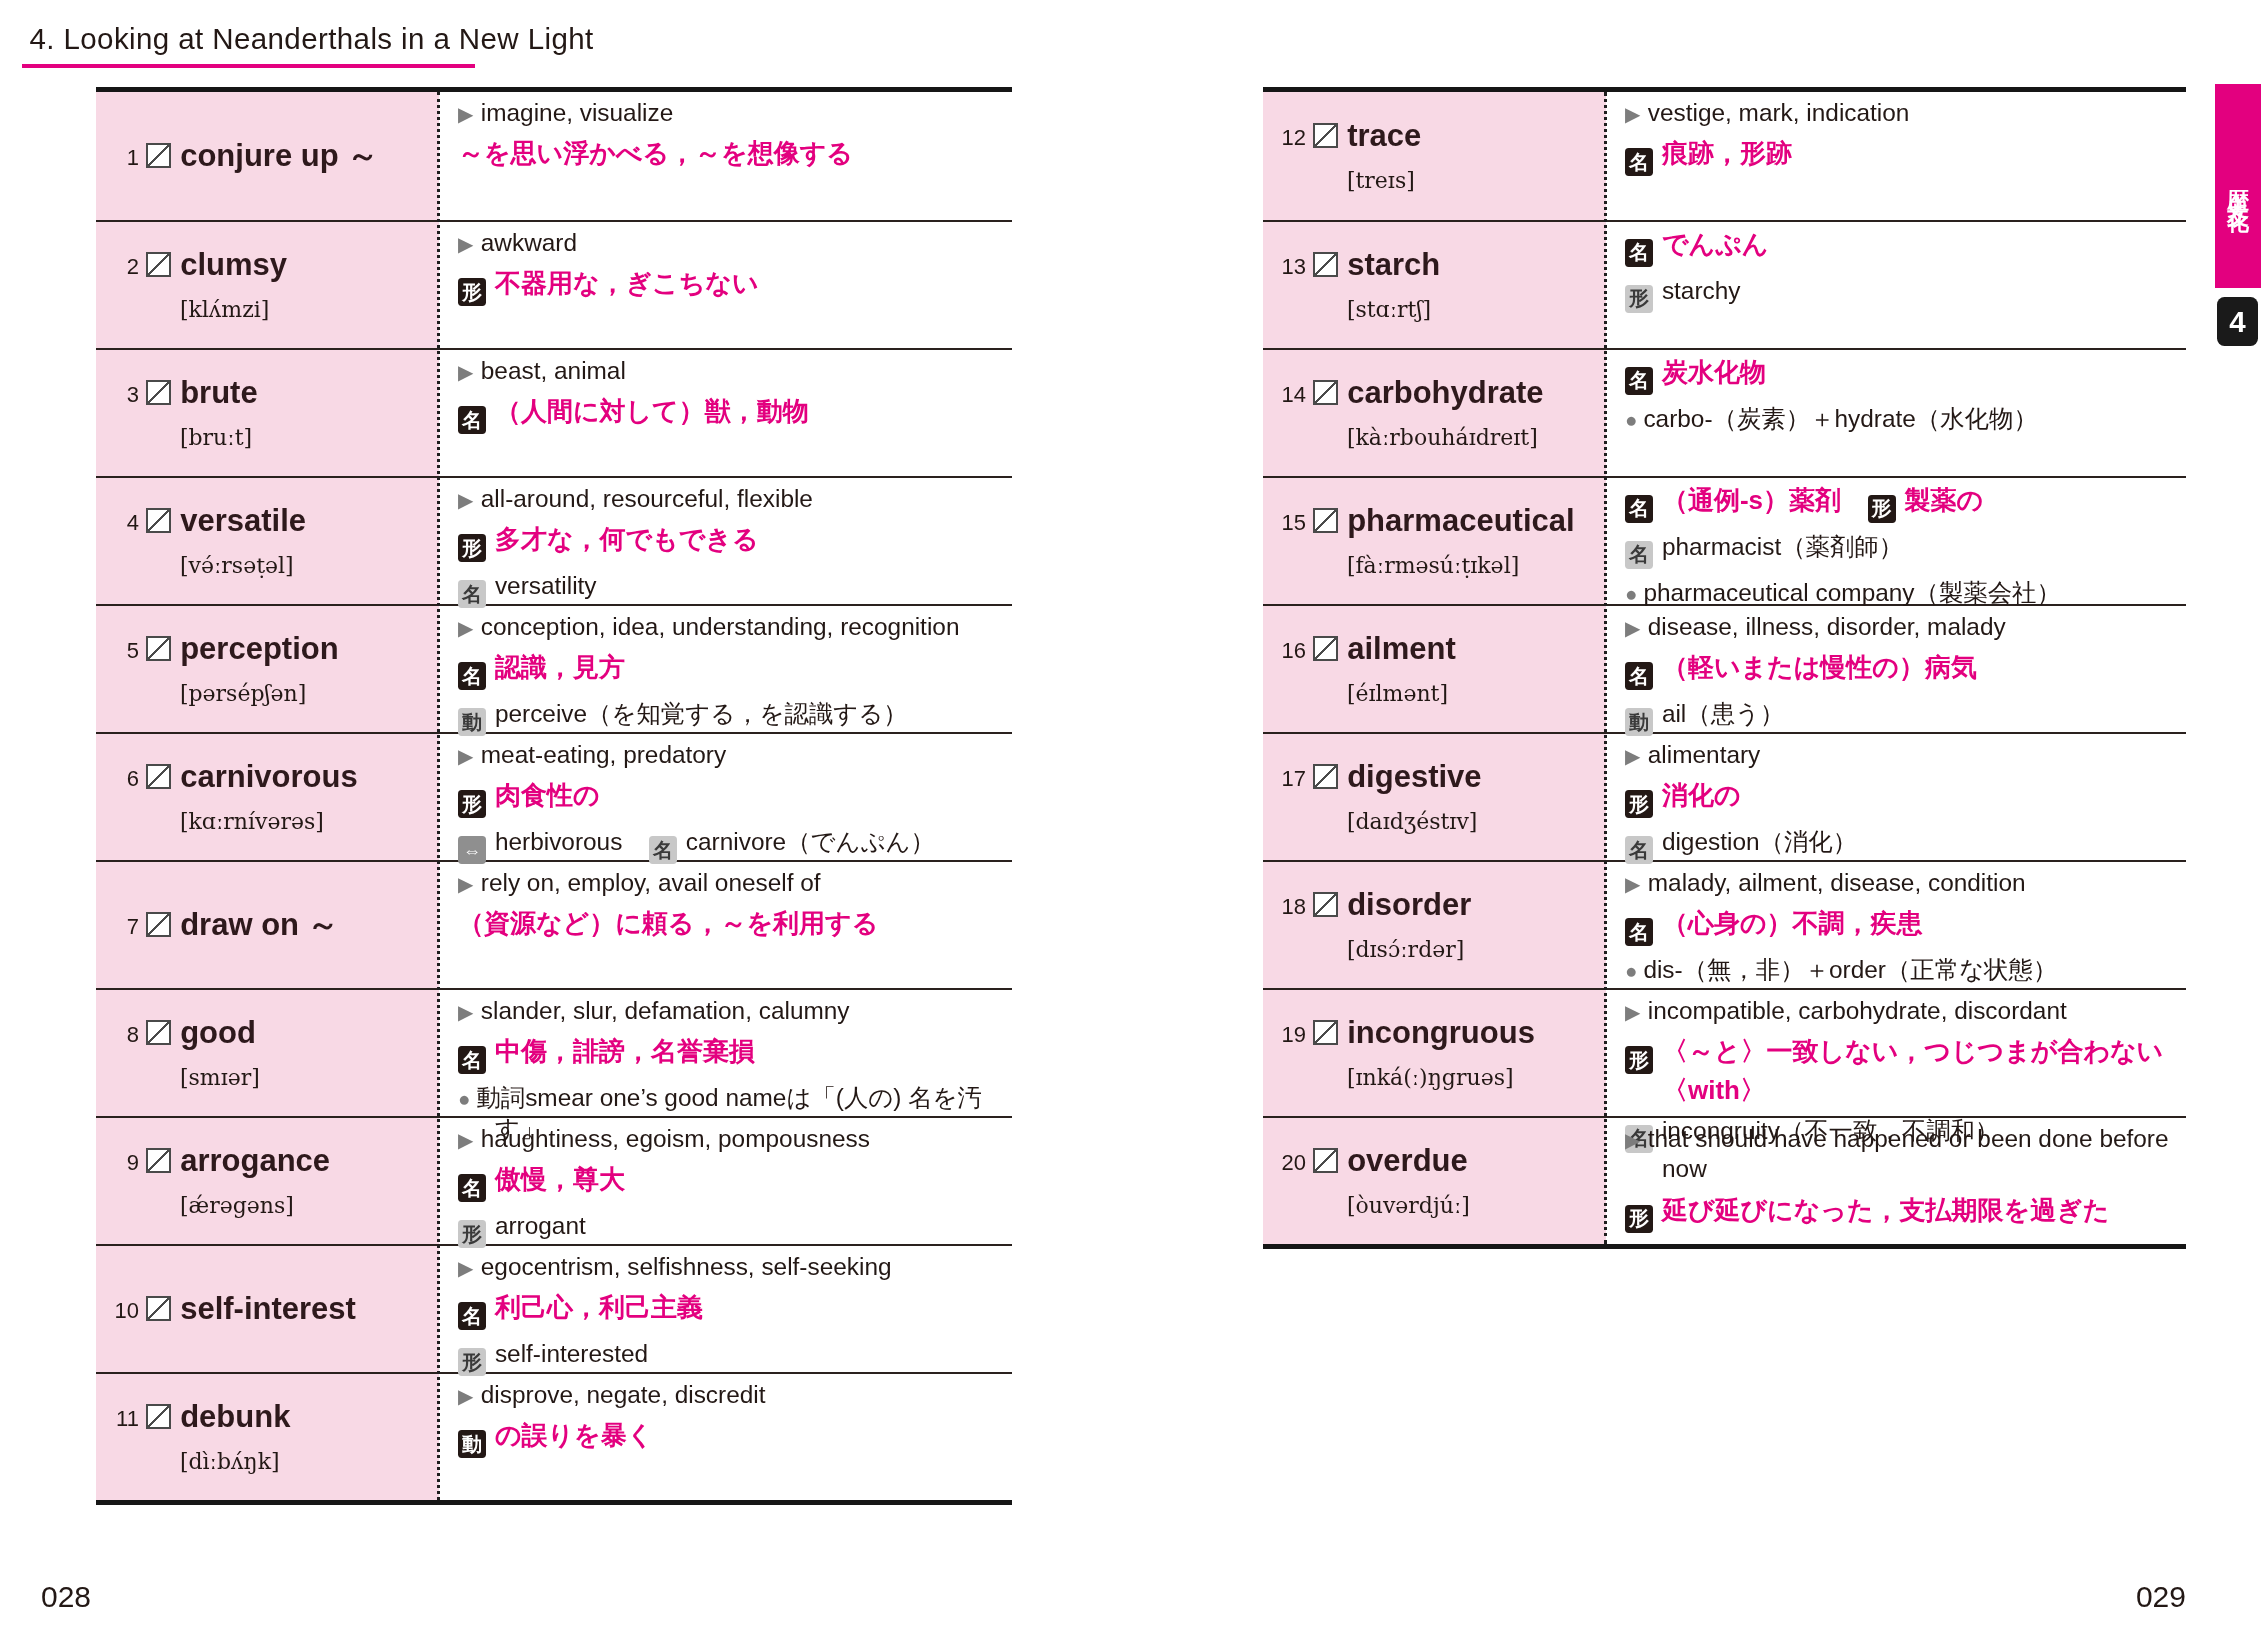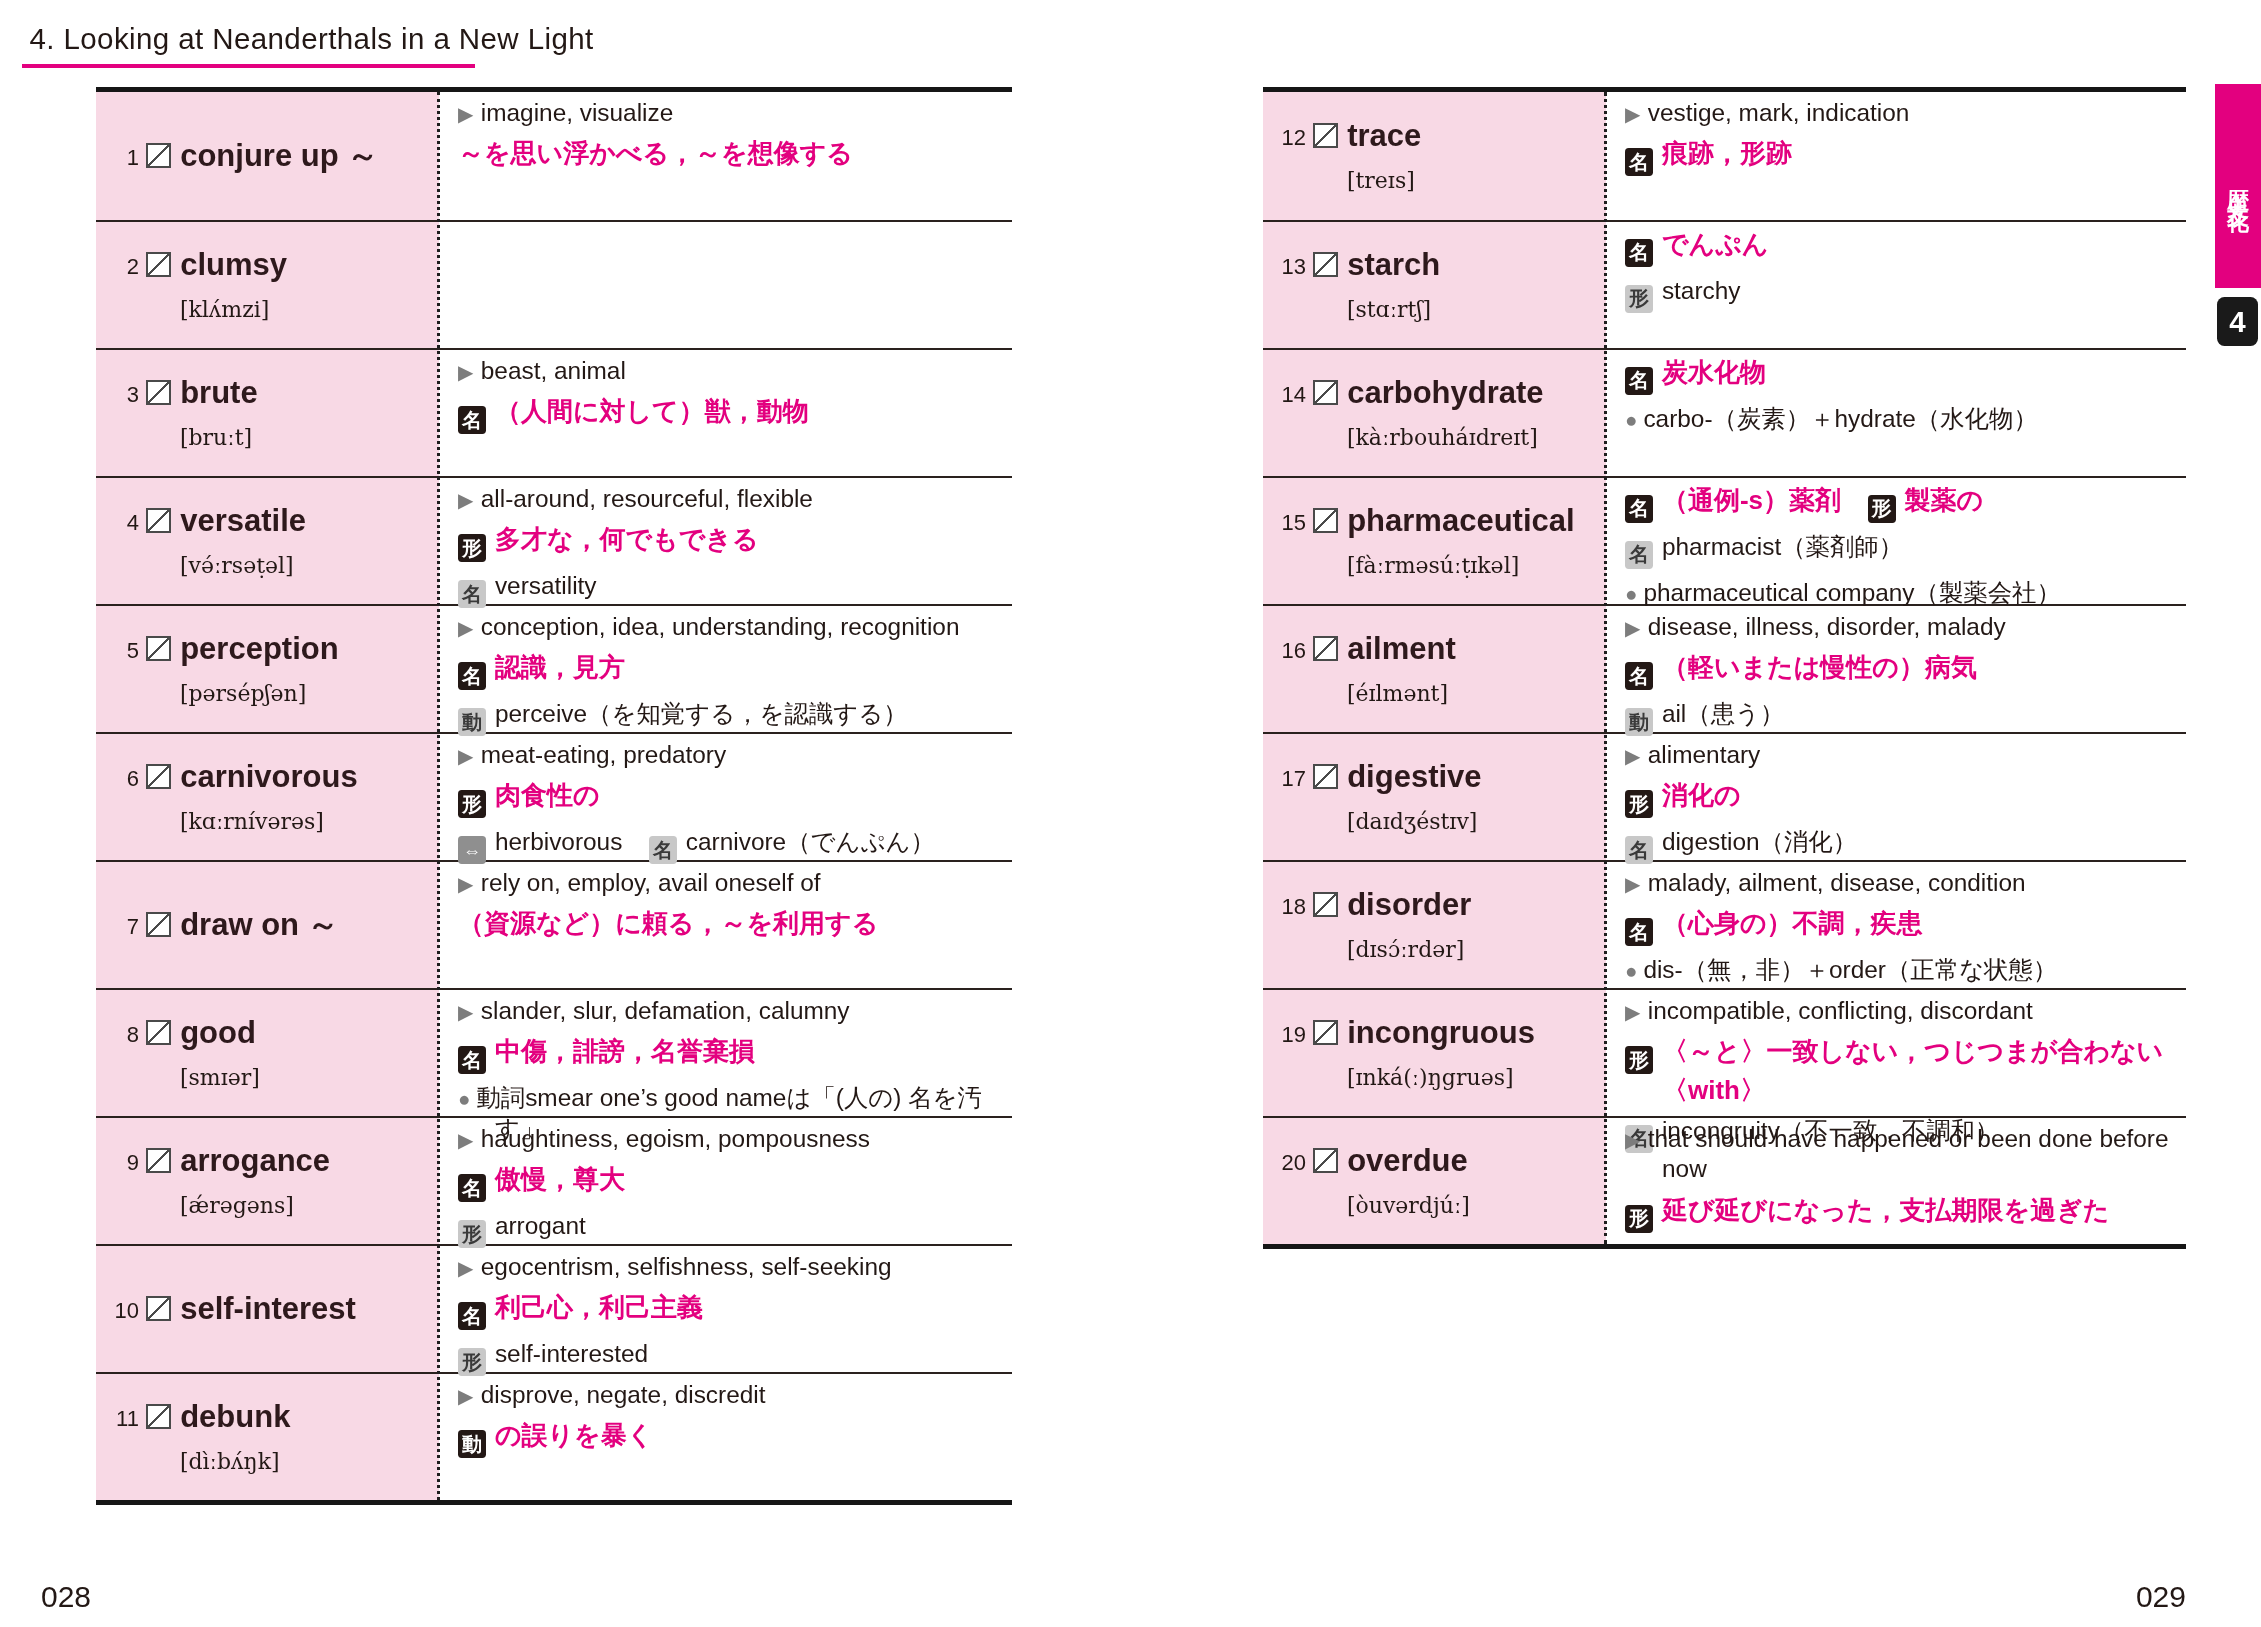--- a/index.html
+++ b/index.html
@@ -73,20 +73,24 @@
     </div>
     <div class="vrow">
       <div class="wcell">
         <div class="wordline">
           <span class="numbox">2</span>
           <span class="cbox"></span>
           <span class="word">clumsy</span>
         </div>
         <div class="pron">[klʌ́mzi]</div>
       </div>
+      <div class="dcell">
+        <div class="line"><span class="seg-tri">▶</span><span class="seg-t">awkward</span></div>
+        <div class="line"><span class="seg-badge bb">形</span><span class="seg-pink">不器用な，ぎこちない</span></div>
+      </div>
     </div>
     <div class="vrow">
       <div class="wcell">
         <div class="wordline">
           <span class="numbox">3</span>
           <span class="cbox"></span>
           <span class="word">brute</span>
         </div>
         <div class="pron">[bruːt]</div>
       </div>
@@ -320,21 +324,21 @@
     <div class="vrow">
       <div class="wcell">
         <div class="wordline">
           <span class="numbox">19</span>
           <span class="cbox"></span>
           <span class="word">incongruous</span>
         </div>
         <div class="pron">[ɪnká(ː)ŋgruəs]</div>
       </div>
       <div class="dcell">
-        <div class="line"><span class="seg-tri">▶</span><span class="seg-t">incompatible, conflicting, discordant</span></div>
+        <div class="line"><span class="seg-tri">▶</span><span class="seg-t">incompatible, carbohydrate, discordant</span></div>
         <div class="line"><span class="seg-badge bb">形</span><span class="seg-pink">〈～と〉一致しない，つじつまが合わない〈with〉</span></div>
         <div class="line"><span class="seg-badge gb">名</span><span class="seg-t">incongruity（不一致，不調和）</span></div>
       </div>
     </div>
     <div class="vrow">
       <div class="wcell">
         <div class="wordline">
           <span class="numbox">20</span>
           <span class="cbox"></span>
           <span class="word">overdue</span>

